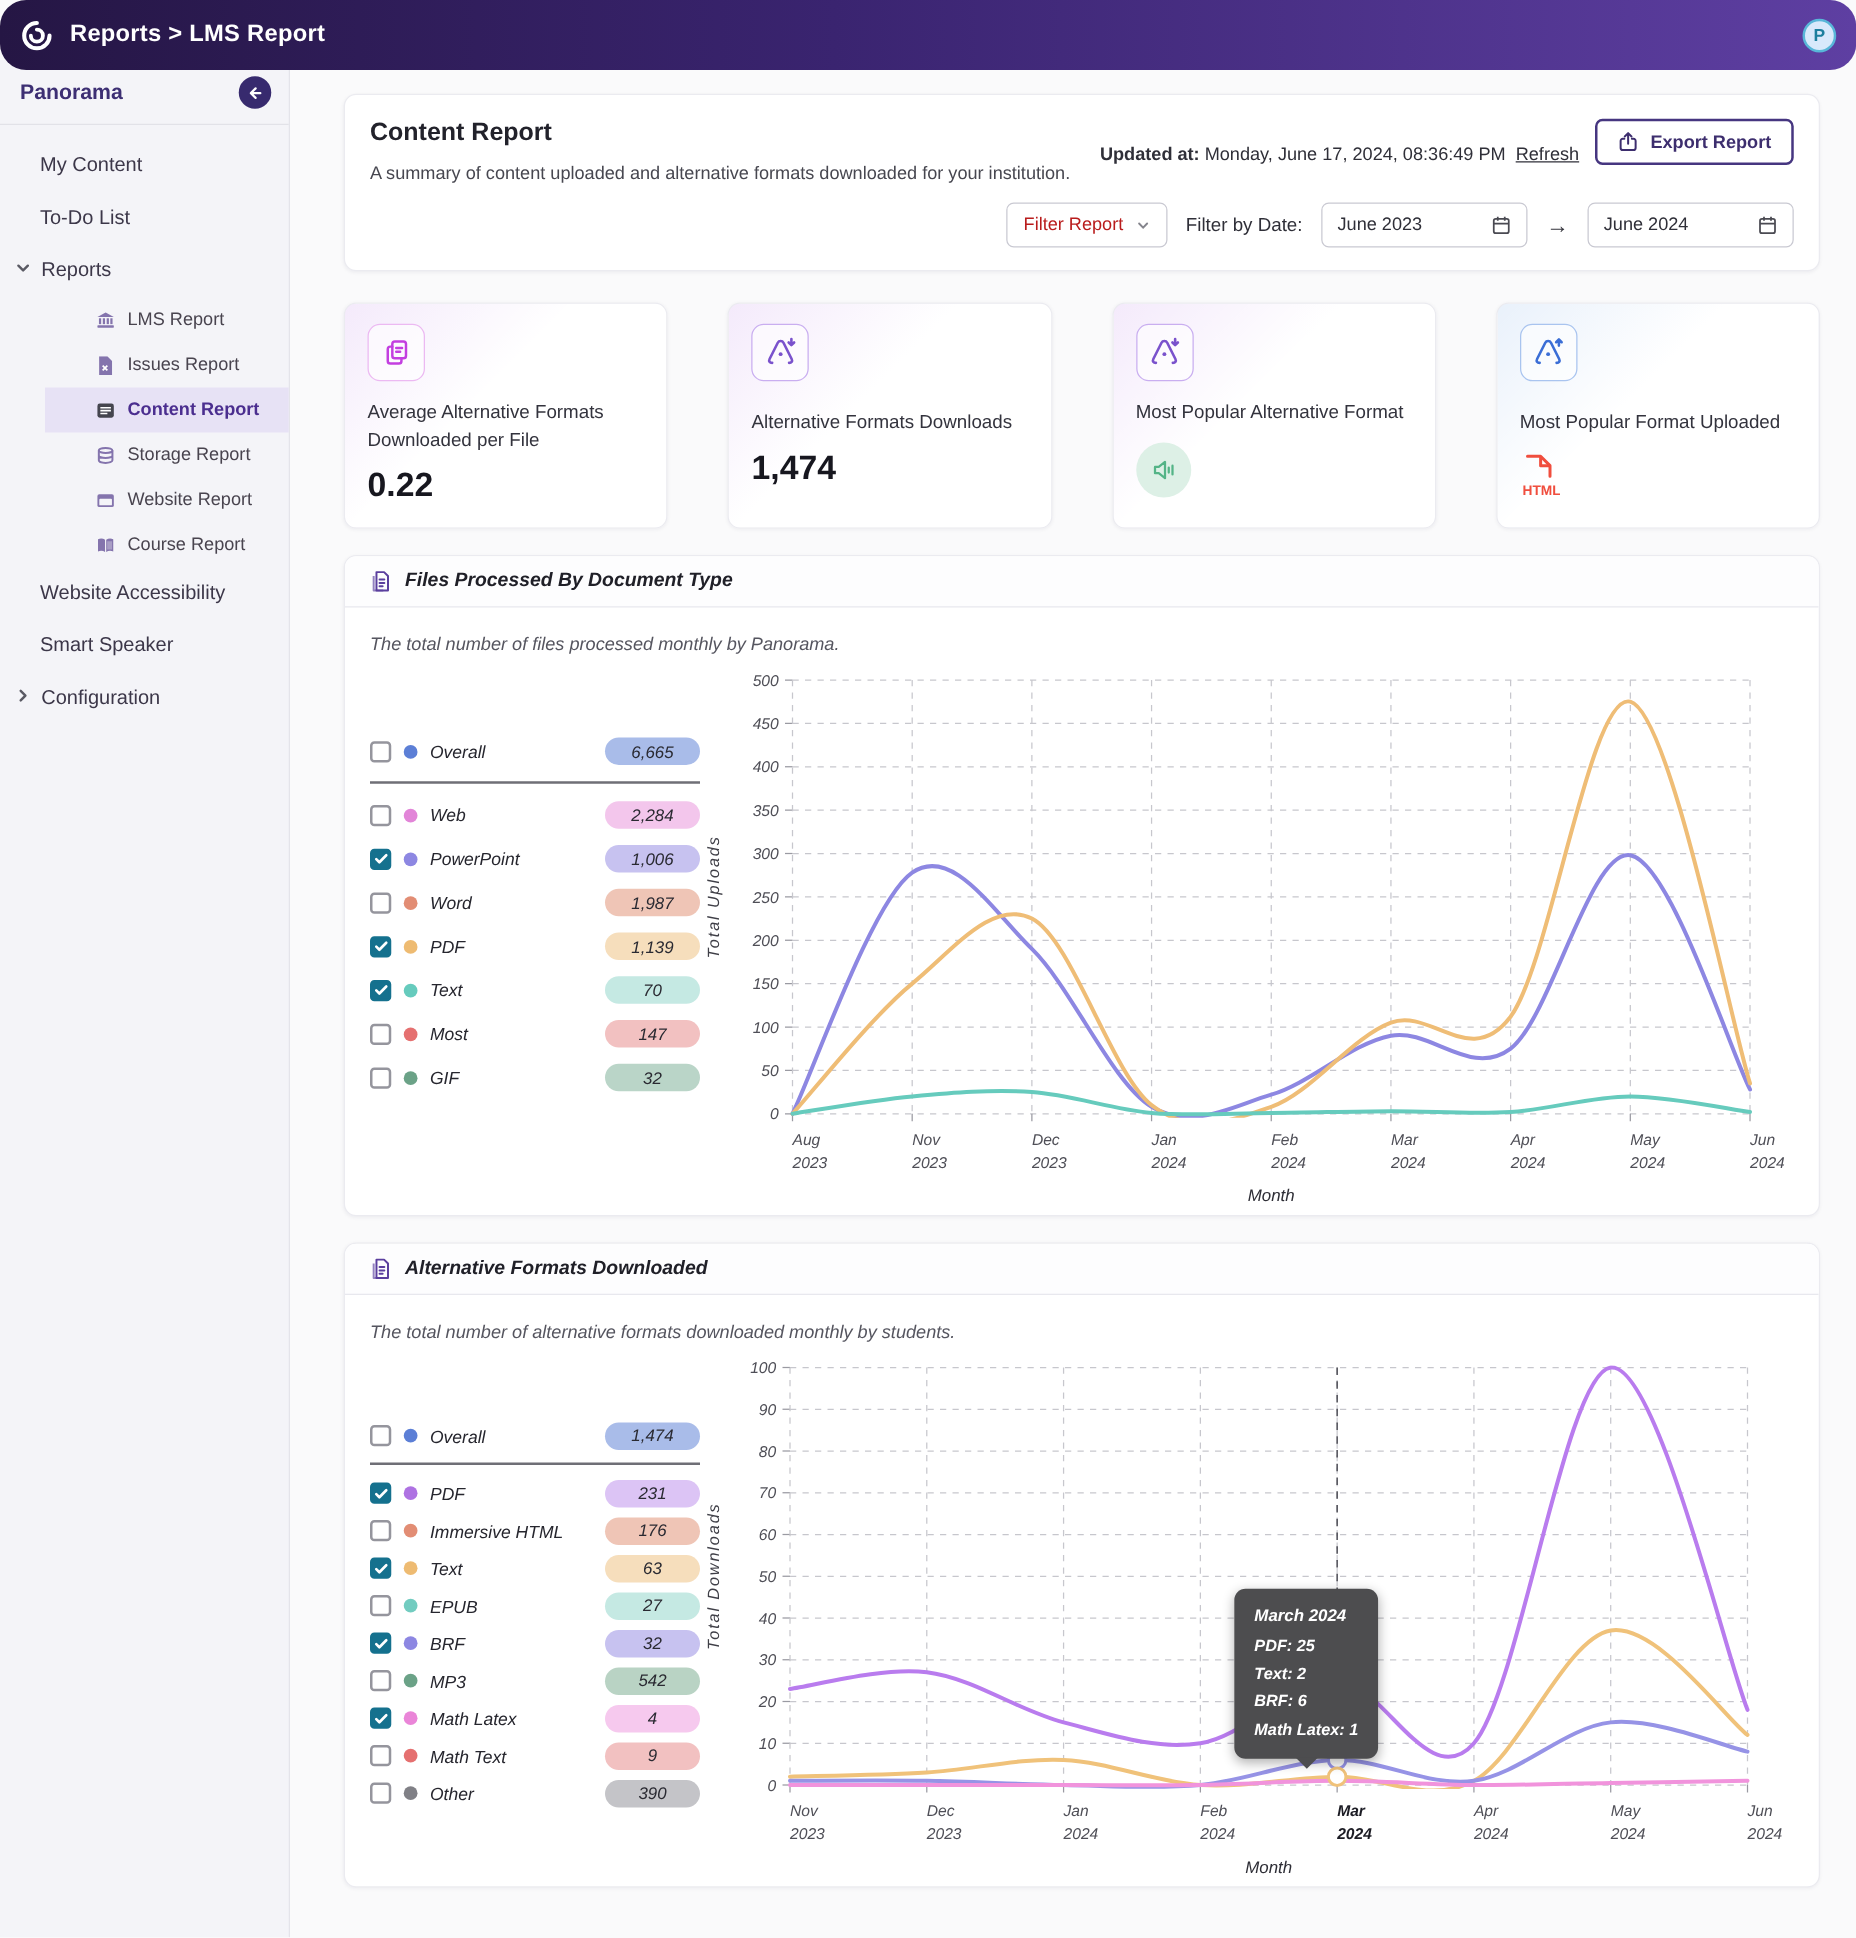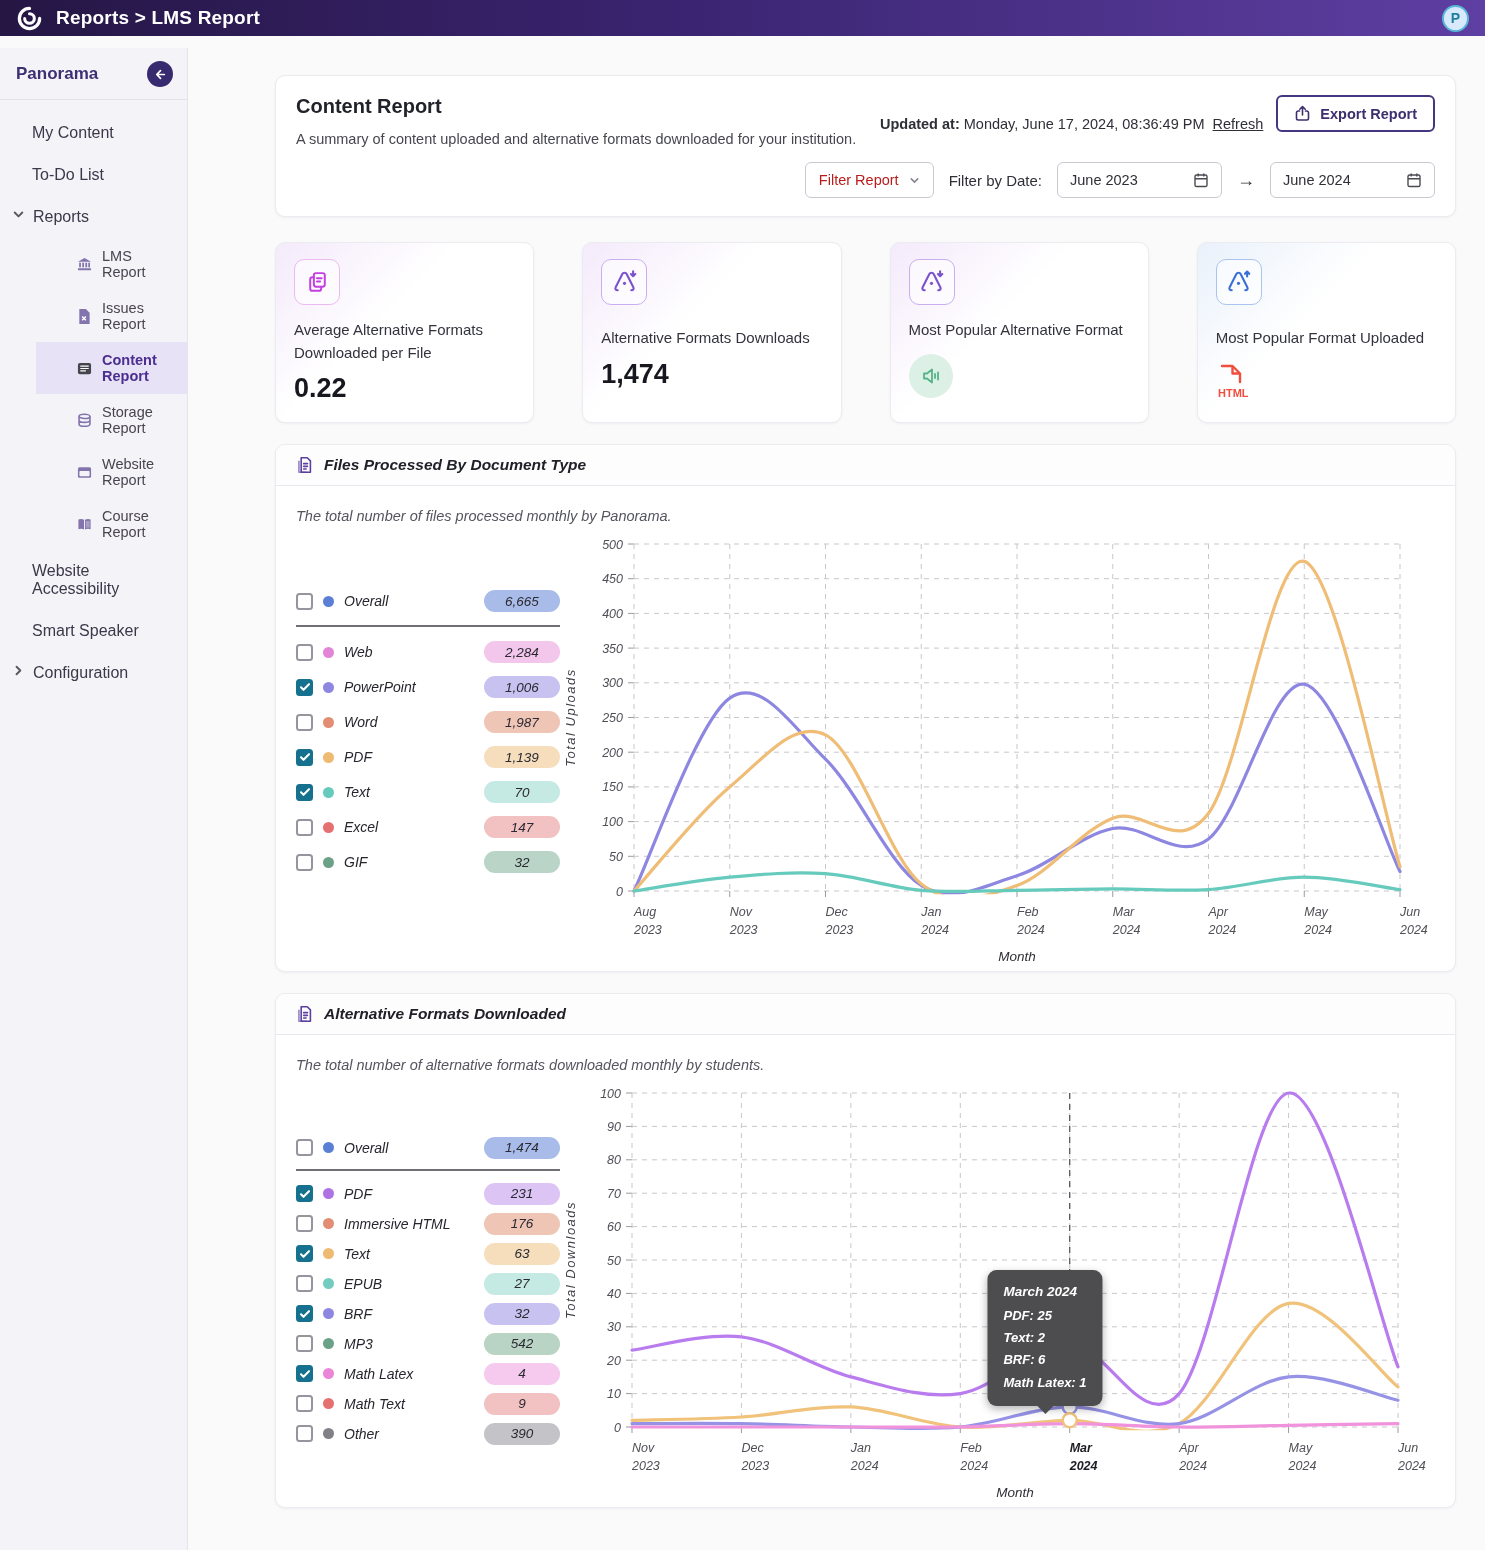--- a/index.html
+++ b/index.html
@@ -1,25 +1,25 @@
 <!DOCTYPE html>
 <html><head>
 <meta charset="utf-8">
 <style>
   html,body{margin:0;padding:0;background:#fafafb;}
   *{box-sizing:border-box;}
   .app{position:relative;width:1485px;height:1550px;font-family:"Liberation Sans",sans-serif;background:#fafafb;overflow:hidden;}
 
   
-  .topbar{position:absolute;top:0;left:0;right:0;height:36px;background:linear-gradient(90deg,#251644 0%,#3a2470 45%,#5e3fa2 100%);display:flex;align-items:center;padding:0 16px;gap:13px;z-index:10;}
+  .topbar{position:absolute;top:0;left:0;right:0;height:56px;background:linear-gradient(90deg,#251644 0%,#3a2470 45%,#5e3fa2 100%);display:flex;align-items:center;padding:0 16px;gap:13px;z-index:10;border-radius:21px;}
   .topbar-title{color:#fff;font-size:19px;font-weight:bold;letter-spacing:.2px;}
   .avatar{margin-left:auto;width:27px;height:27px;border-radius:50%;background:#d8e9fb;border:2px solid #58b6d8;color:#1c7f9e;font-size:14px;font-weight:bold;display:flex;align-items:center;justify-content:center;}
 
   
-  .sidebar{position:absolute;top:48px;left:0;width:188px;bottom:0;background:#f4f4f8;border-right:1px solid #e4e4ea;}
+  .sidebar{position:absolute;top:48px;left:0;width:232px;bottom:0;background:#f4f4f8;border-right:1px solid #e4e4ea;}
   .brand-row{display:flex;align-items:center;justify-content:space-between;padding:13px 14px 12px 16px;border-bottom:1px solid #e2e2e8;}
   .brand{font-size:17px;font-weight:bold;color:#3d2f73;}
   .collapse-btn{width:26px;height:26px;border-radius:50%;background:#372a6e;display:flex;align-items:center;justify-content:center;cursor:pointer;}
   .nav{padding-top:12px;}
   .nav-item{display:flex;align-items:flex-start;gap:9px;padding:12px 16px 12px 32px;font-size:16px;color:#3c3749;cursor:pointer;}
   .nav-item.header{padding-left:12px;gap:8px;}
   .nav-sub{display:flex;align-items:center;gap:10px;padding:10px 10px 10px 40px;font-size:14.5px;color:#49444f;cursor:pointer;margin-left:36px;}
   .nav-sub.selected{background:#e7e2f5;color:#4b2e8f;font-weight:bold;}
   .nav-sub .ic{width:16px;display:flex;justify-content:center;flex:none;}
 
@@ -361,21 +361,21 @@
                   <path d="M2 6.3l2.5 2.5L10 3.2"></path>
                 </svg>
               </span>
               <span class="dot" style="background:#66cbbd"></span>
               <span class="lbl">Text</span>
               <span class="pill" style="background:#c5e9e3">70</span>
             </li>
             <li>
               <span class="cb"></span>
               <span class="dot" style="background:#e57070"></span>
-              <span class="lbl">Excel</span>
+              <span class="lbl">Most</span>
               <span class="pill" style="background:#f2c1c1">147</span>
             </li>
             <li>
               <span class="cb"></span>
               <span class="dot" style="background:#6ba287"></span>
               <span class="lbl">GIF</span>
               <span class="pill" style="background:#bad5c8">32</span>
             </li>
           </ul>
         <div class="chart-wrap" id="chart-0"><svg width="888" height="437" viewBox="0 0 888 437">

